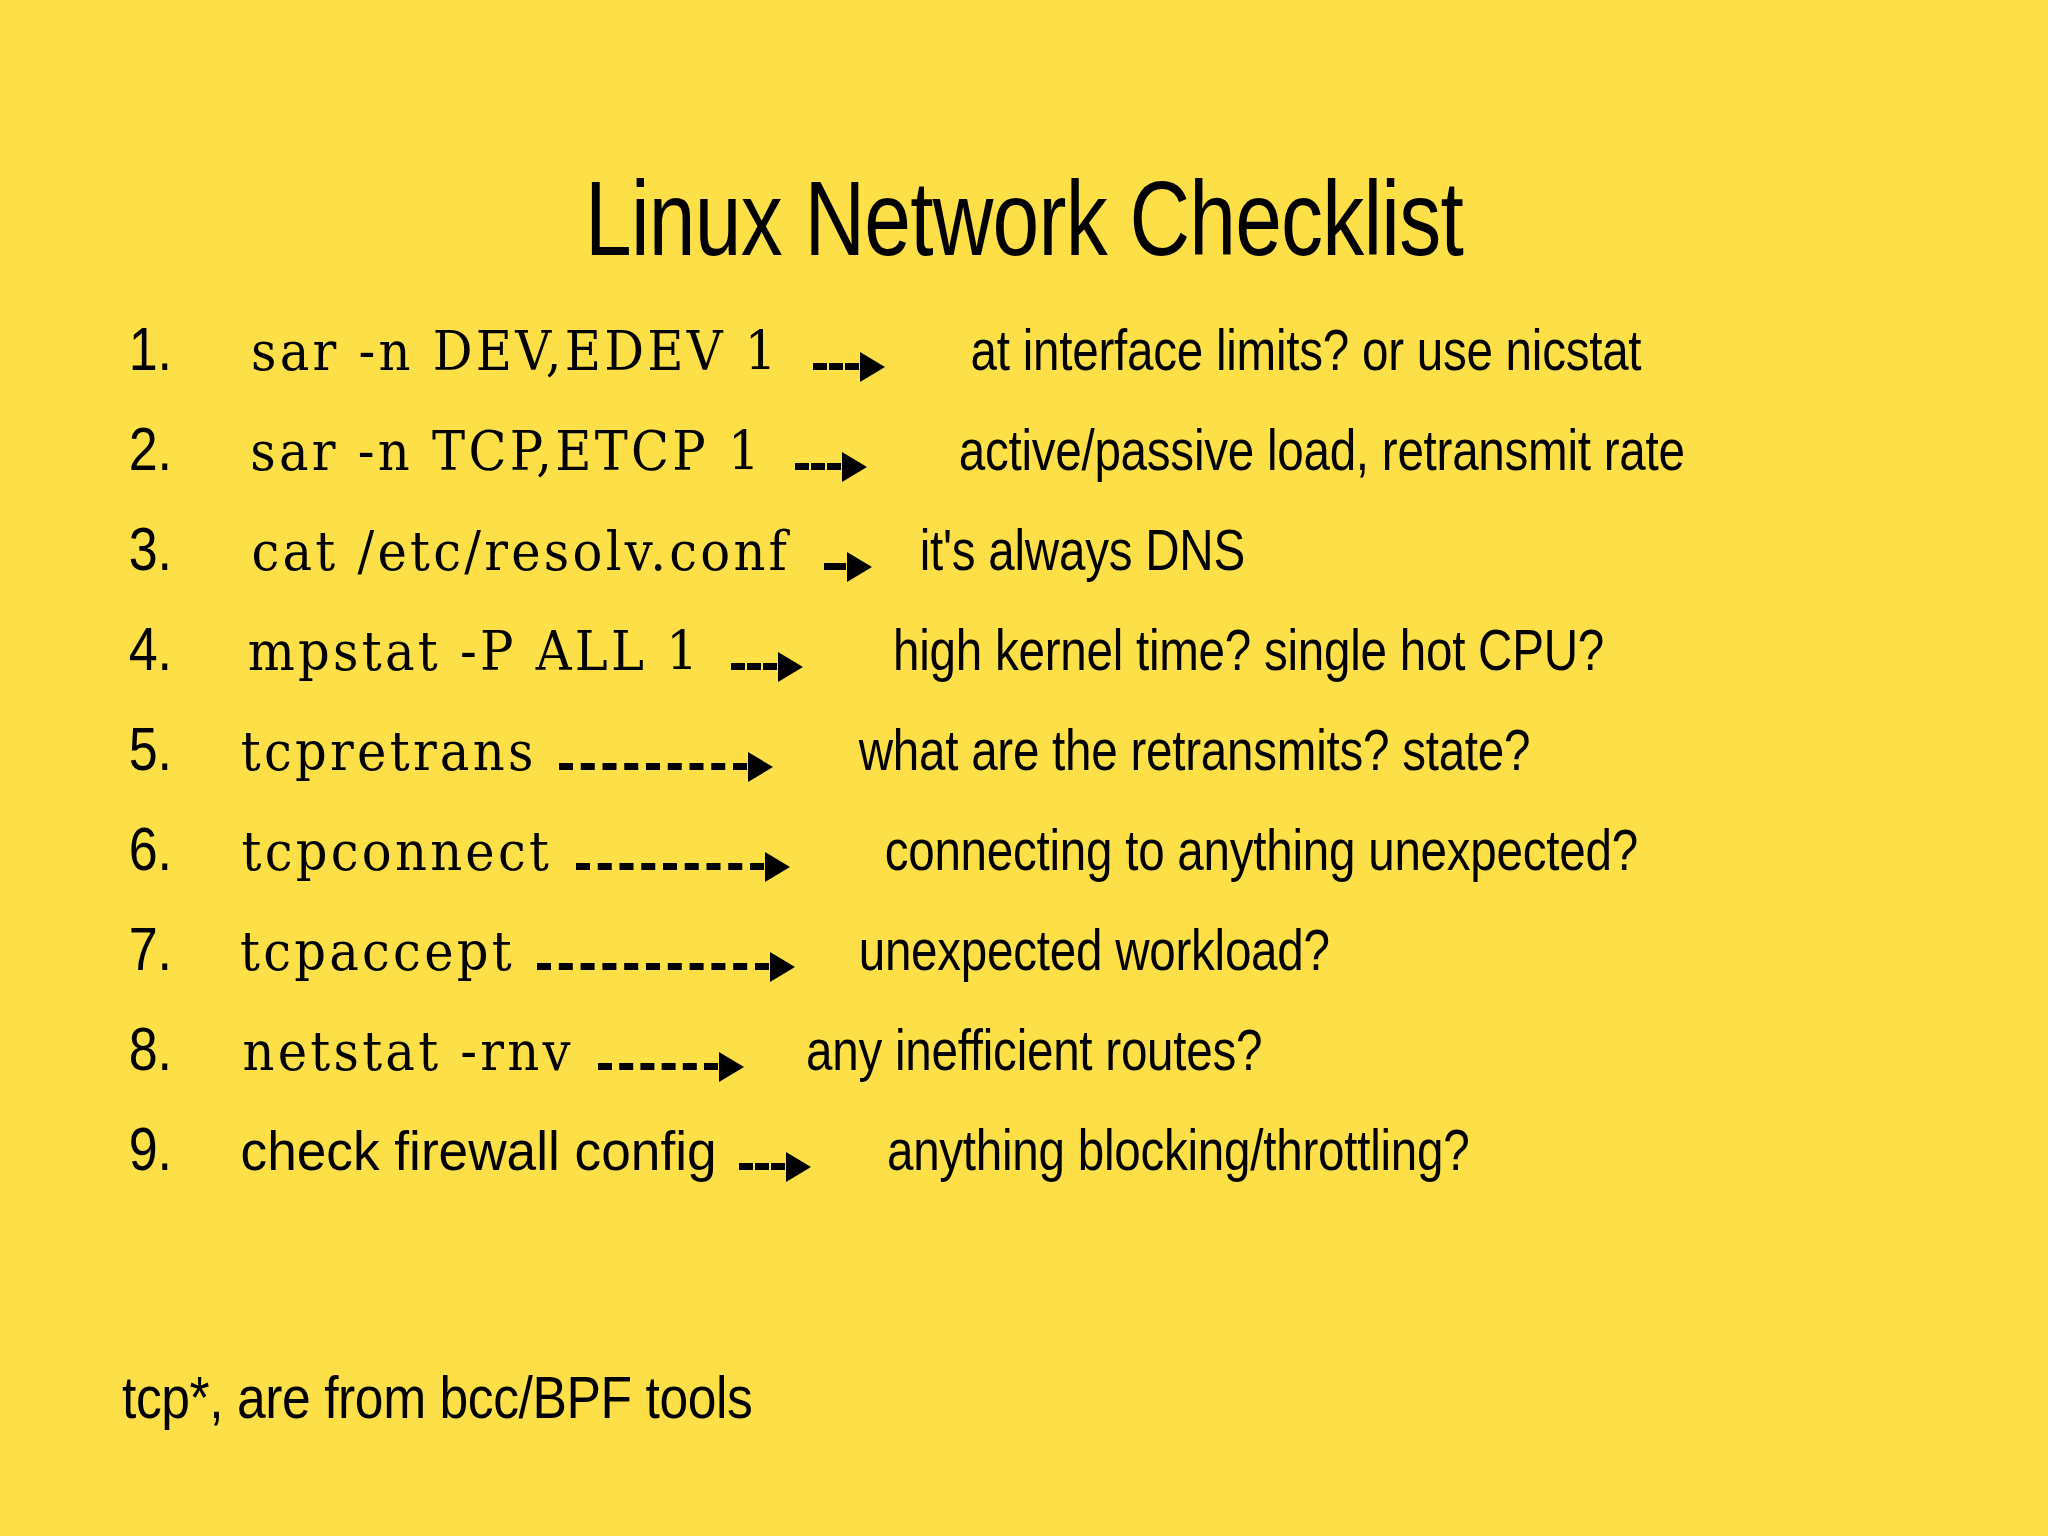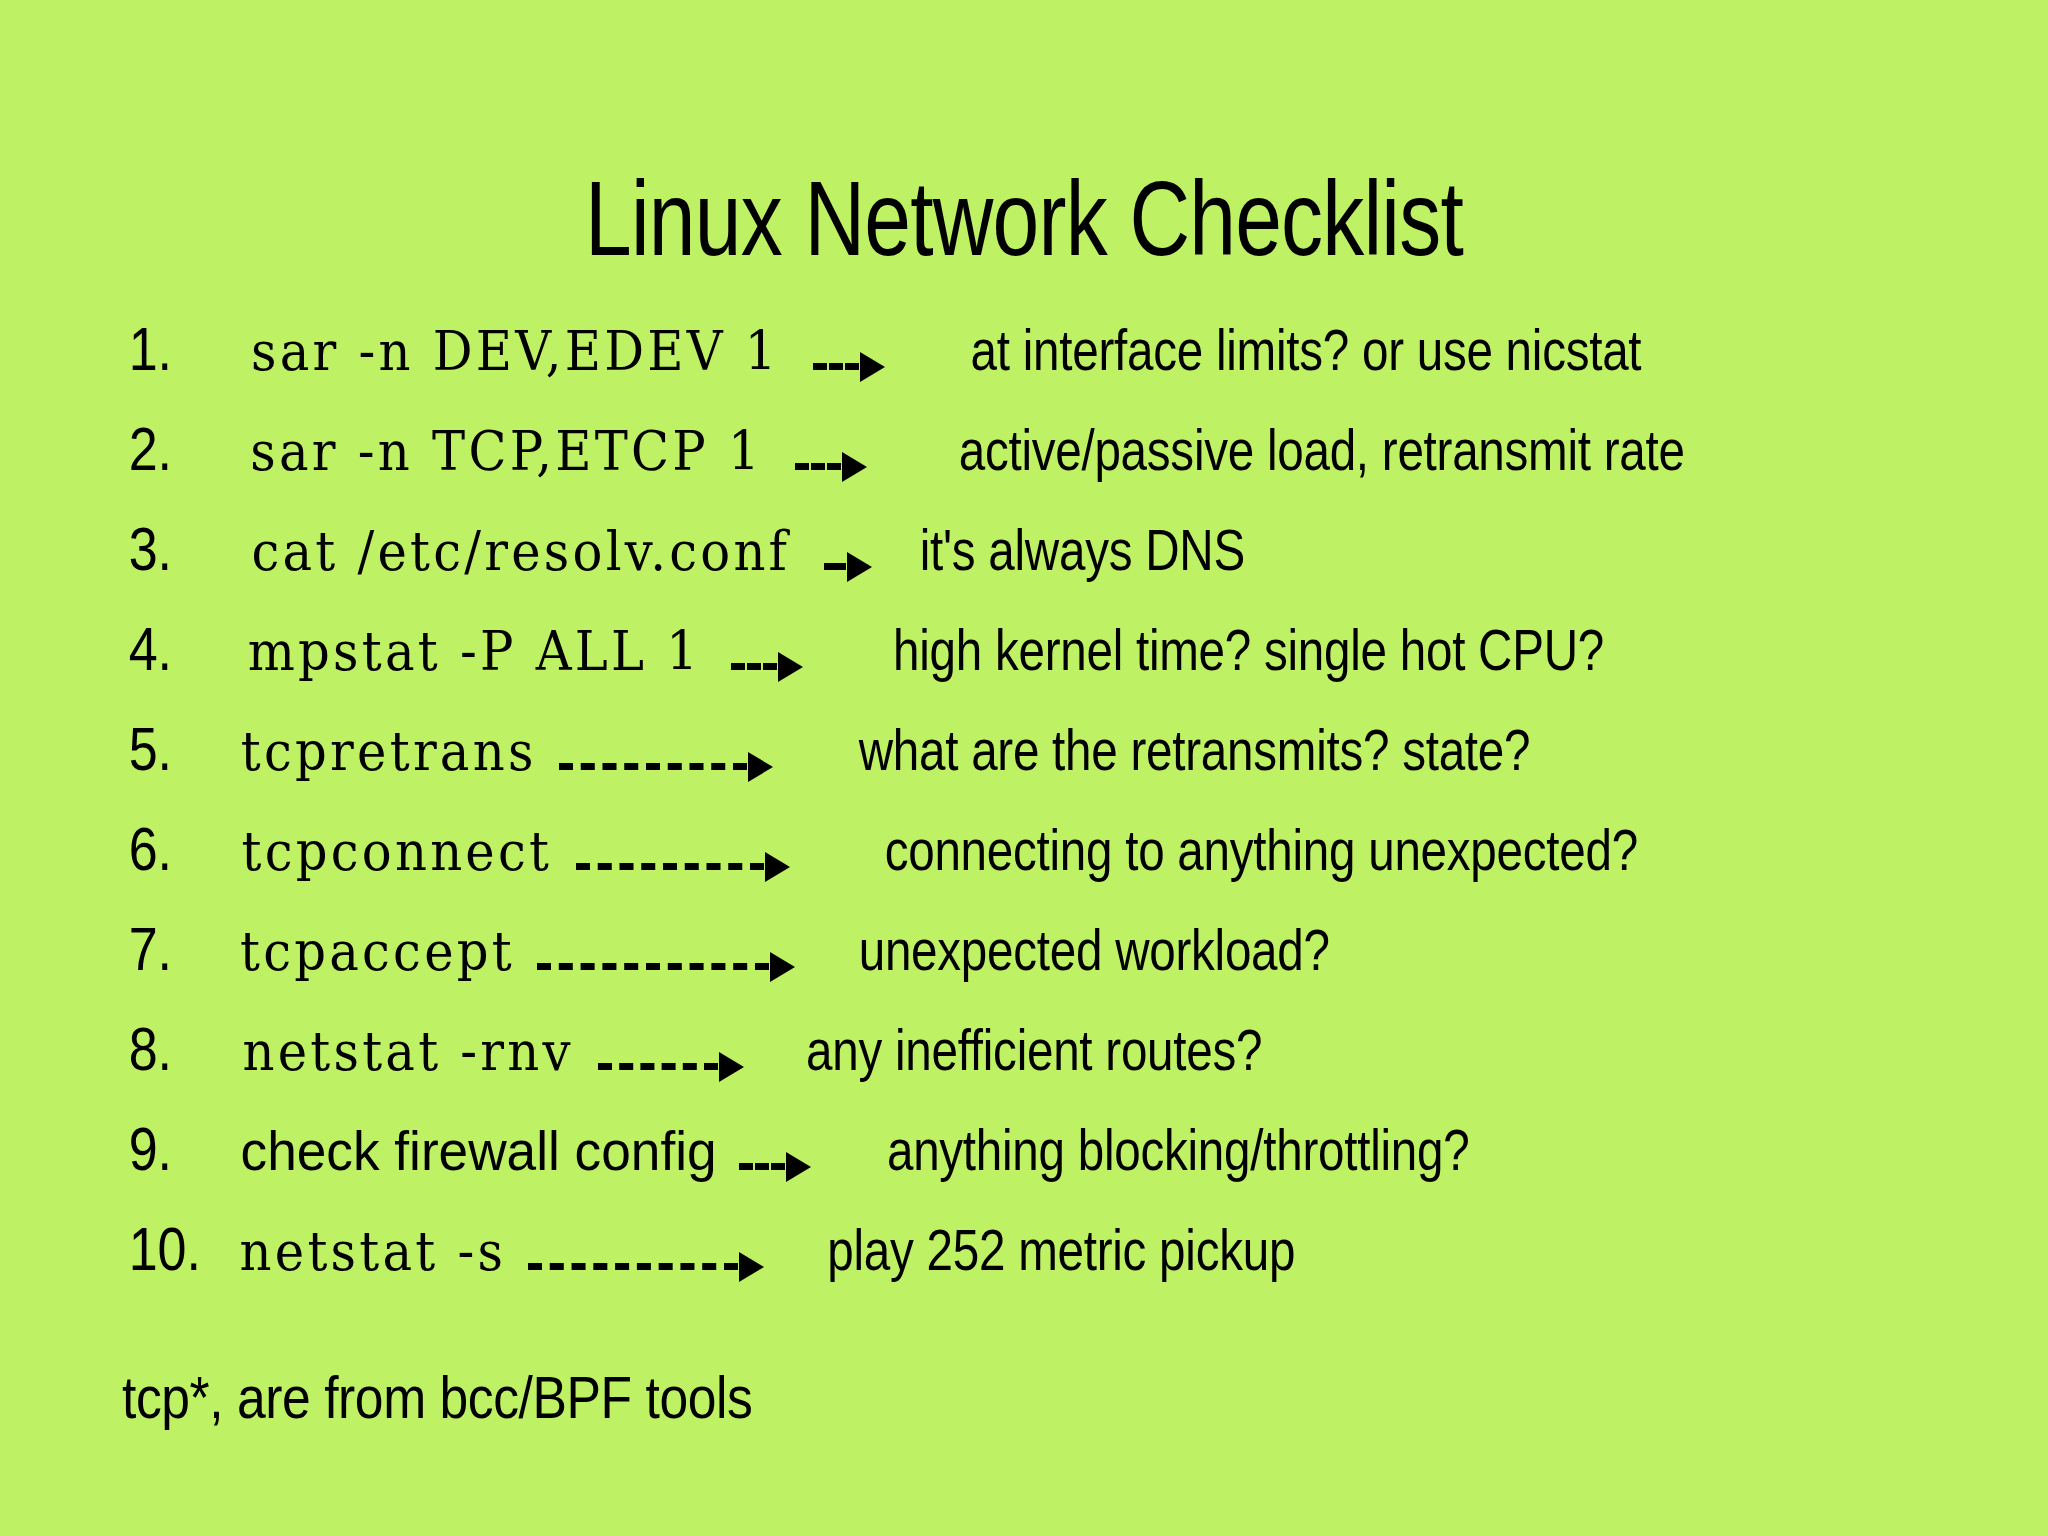--- a/index.html
+++ b/index.html
@@ -14,21 +14,21 @@
     overflow: hidden;
     font-family: "Liberation Sans", sans-serif;
     color: #000000;
     -webkit-font-smoothing: antialiased;
   }
 
   .slide {
     position: relative;
     width: 2048px;
     height: 1536px;
-    background: #bef264;
+    background: #fde047;
     box-sizing: border-box;
   }
 
   
   .slide-title {
     position: absolute;
     top: 92px;
     left: 0;
     width: 2048px;
     text-align: center;
@@ -223,26 +223,17 @@
       </li>
       <li class="item">
         <span class="item-number">9.</span>
         <span class="item-command sans">check firewall config</span>
         <span class="connector">
           <span class="dashes" style="width: 46px;"></span>
           <span class="head"></span>
         </span>
         <span class="item-desc">anything blocking/throttling?</span>
       </li>
-      <li class="item">
-        <span class="item-number">10.</span>
-        <span class="item-command">netstat -s</span>
-        <span class="connector">
-          <span class="dashes" style="width: 210px;"></span>
-          <span class="head"></span>
-        </span>
-        <span class="item-desc">play 252 metric pickup</span>
-      </li>
     </ol>
 
   <div class="footnote">tcp*, are from bcc/BPF tools</div>
 
 </div>
 
 </body></html>

